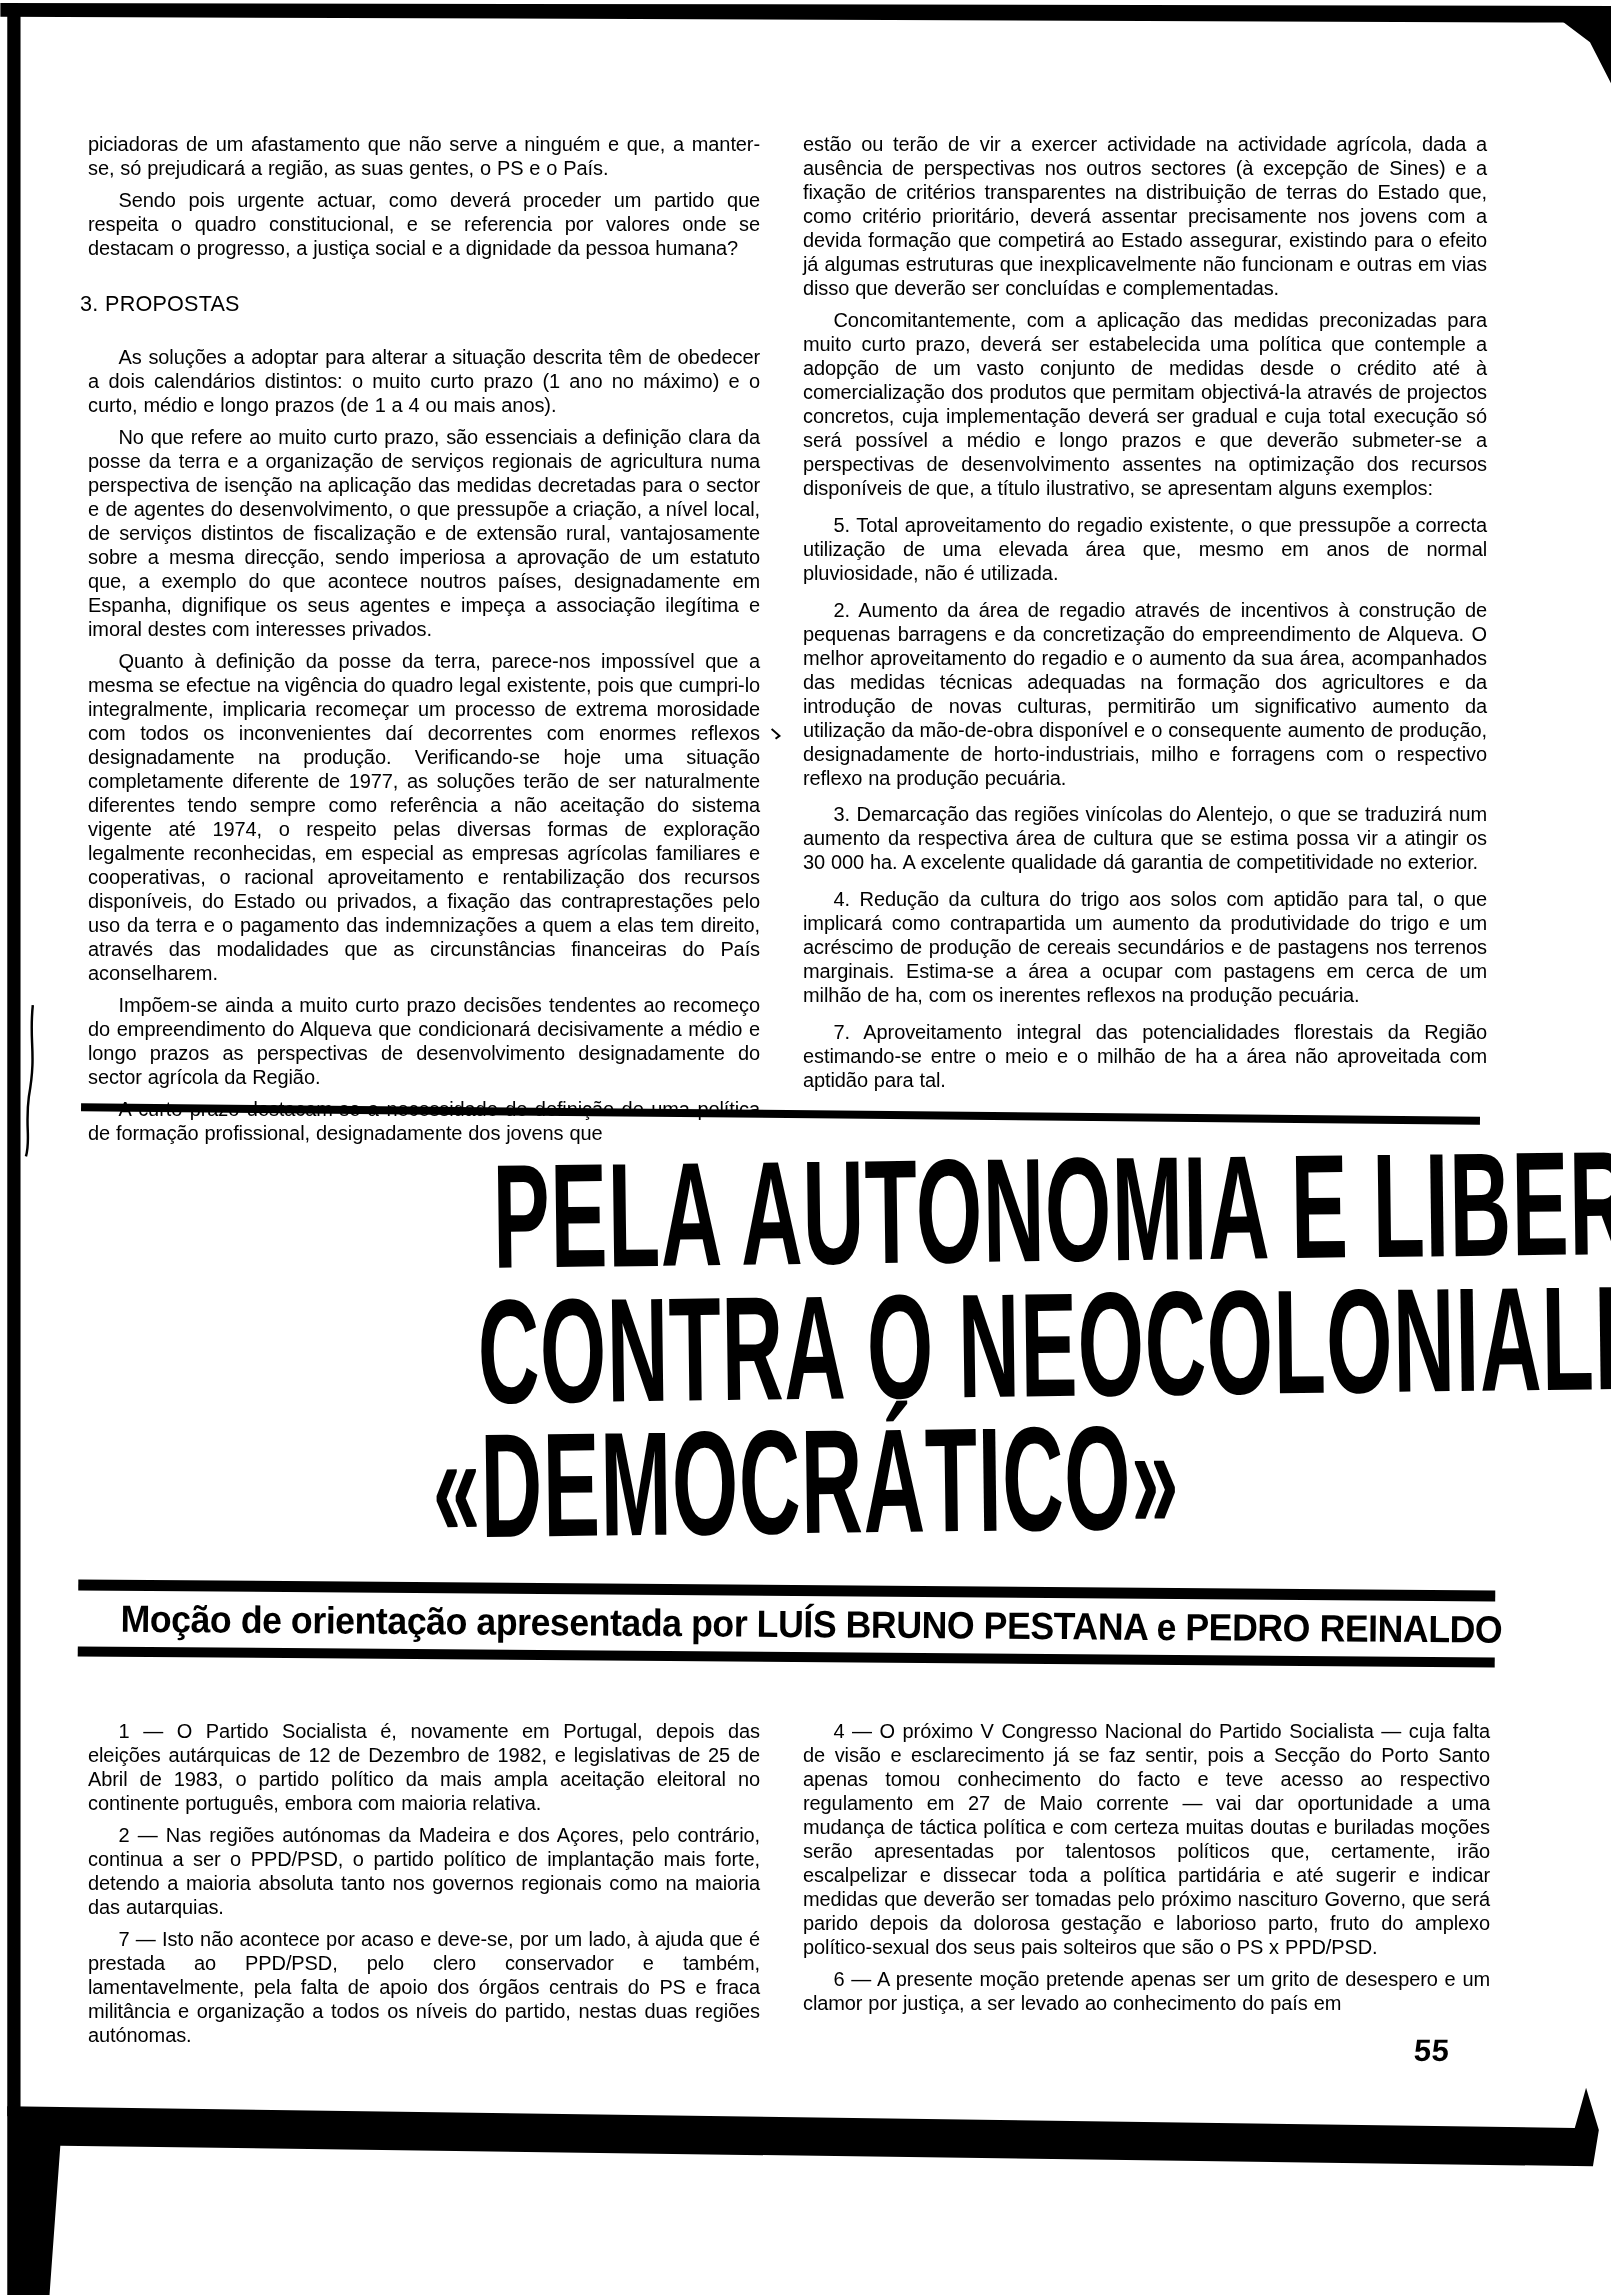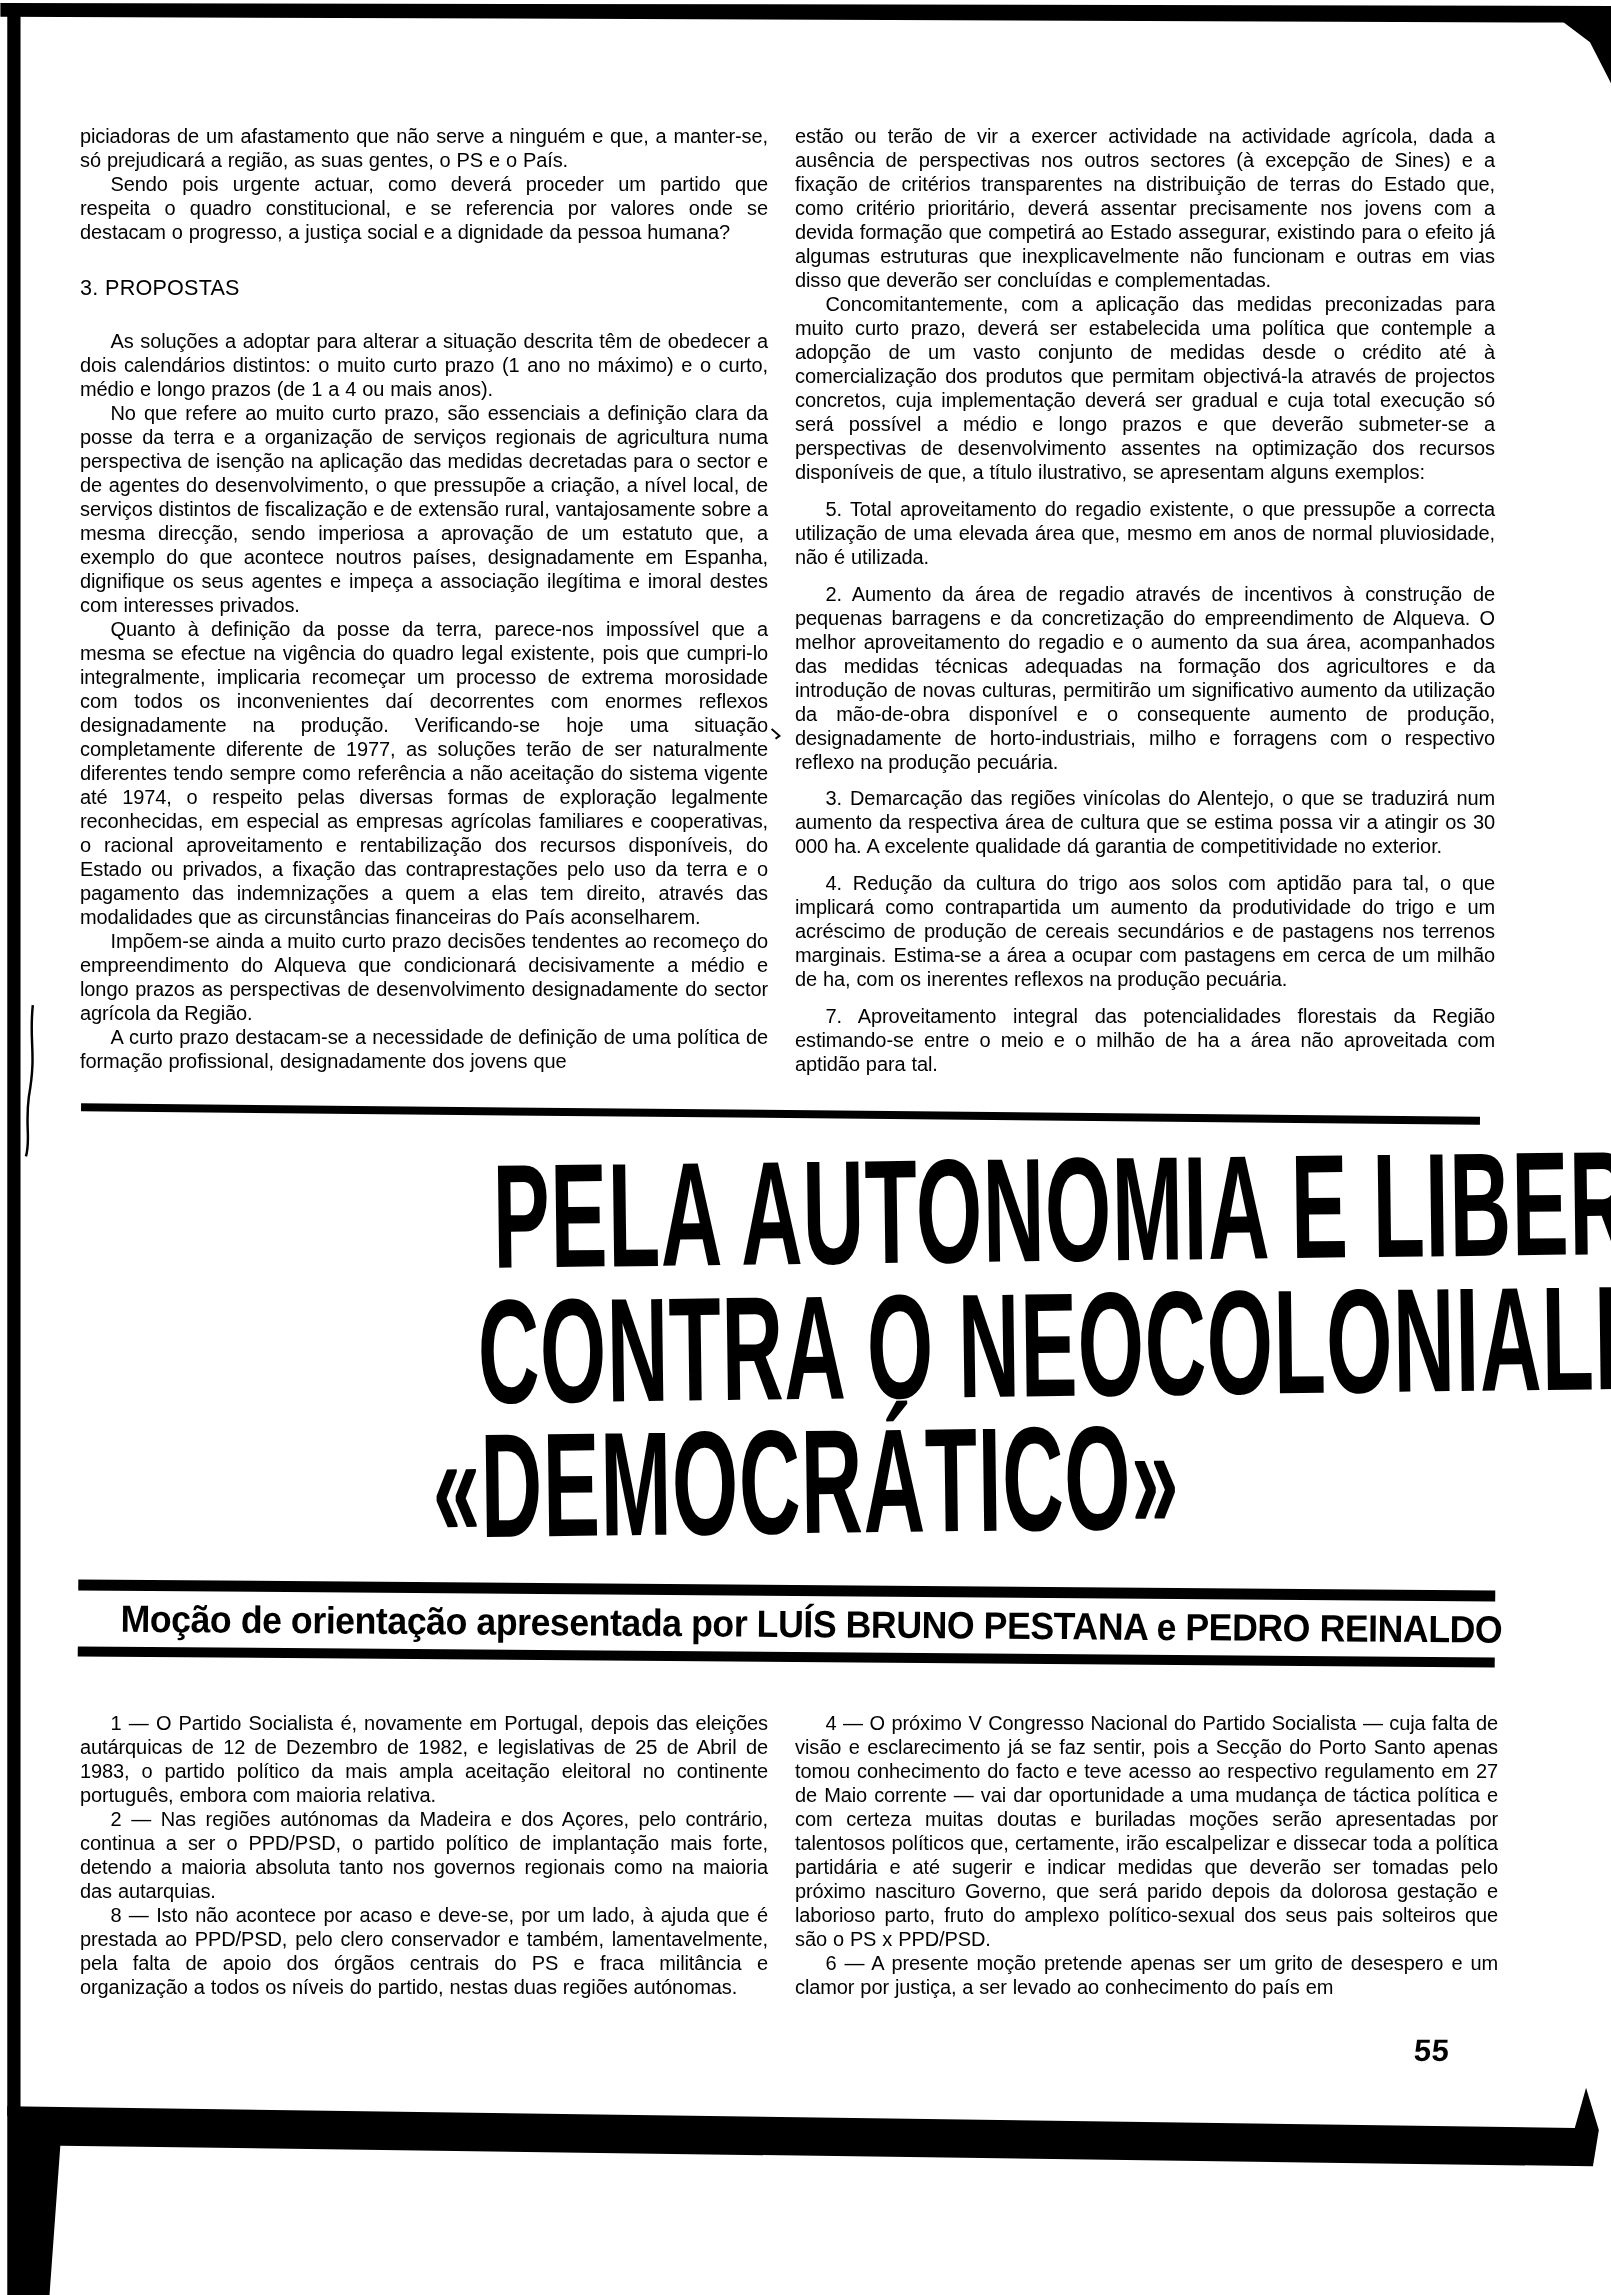--- a/index.html
+++ b/index.html
@@ -20,21 +20,21 @@
   }
   
   .col {
     position: absolute;
     text-align: justify;
     font-size: 20px;
     line-height: 24px;
     letter-spacing: -0.1px;
     word-spacing: 0.5px;
   }
-  .col p { margin: 0; text-indent: 30.5px; }
+  .col p { margin: 8px; text-indent: 30.5px; }
   .col p.noindent { text-indent: 0; }
   .col p.numbered { margin-top: 12.8px; }
   #col-top-left   { left: 80px;  top: 124px;  width: 688px; }
   #col-top-right  { left: 795px; top: 124px;  width: 700px; }
   #col-bot-left   { left: 80px;  top: 1711px; width: 688px; }
   #col-bot-right  { left: 795px; top: 1711px; width: 703px; }
   .section-heading {
     font-weight: 400;
     font-size: 21.6px;
     margin: 32px 0 28.5px 0 !important;
@@ -147,21 +147,21 @@
 
   <div id="byline-bar">
     <div class="bar-rule-top"></div>
     <div id="byline-text">Moção de orientação apresentada por LUÍS BRUNO PESTANA e PEDRO REINALDO</div>
     <div class="bar-rule-bottom"></div>
   </div>
 
   <div id="col-bot-left" class="col">
     <p>1 — O Partido Socialista é, novamente em Portugal, depois das eleições autárquicas de 12 de Dezembro de 1982, e legislativas de 25 de Abril de 1983, o partido político da mais ampla aceitação eleitoral no continente português, embora com maioria relativa.</p>
     <p>2 — Nas regiões autónomas da Madeira e dos Açores, pelo contrário, continua a ser o PPD/PSD, o partido político de implantação mais forte, detendo a maioria absoluta tanto nos governos regionais como na maioria das autarquias.</p>
-    <p>8 — Isto não acontece por acaso e deve-se, por um lado, à ajuda que é prestada ao PPD/PSD, pelo clero conservador e também, lamentavelmente, pela falta de apoio dos órgãos centrais do PS e fraca militância e organização a todos os níveis do partido, nestas duas regiões autónomas.</p>
+    <p>7 — Isto não acontece por acaso e deve-se, por um lado, à ajuda que é prestada ao PPD/PSD, pelo clero conservador e também, lamentavelmente, pela falta de apoio dos órgãos centrais do PS e fraca militância e organização a todos os níveis do partido, nestas duas regiões autónomas.</p>
   </div>
 
   <div id="col-bot-right" class="col">
     <p>4 — O próximo V Congresso Nacional do Partido Socialista — cuja falta de visão e esclarecimento já se faz sentir, pois a Secção do Porto Santo apenas tomou conhecimento do facto e teve acesso ao respectivo regulamento em 27 de Maio corrente — vai dar oportunidade a uma mudança de táctica política e com certeza muitas doutas e buriladas moções serão apresentadas por talentosos políticos que, certamente, irão escalpelizar e dissecar toda a política partidária e até sugerir e indicar medidas que deverão ser tomadas pelo próximo nascituro Governo, que será parido depois da dolorosa gestação e laborioso parto, fruto do amplexo político-sexual dos seus pais solteiros que são o PS x PPD/PSD.</p>
     <p>6 — A presente moção pretende apenas ser um grito de desespero e um clamor por justiça, a ser levado ao conhecimento do país em</p>
   </div>
 
   <div id="page-number">55</div>
 
   <svg id="scan-artifacts" viewBox="0 0 3280 4672" xmlns="http://www.w3.org/2000/svg">

